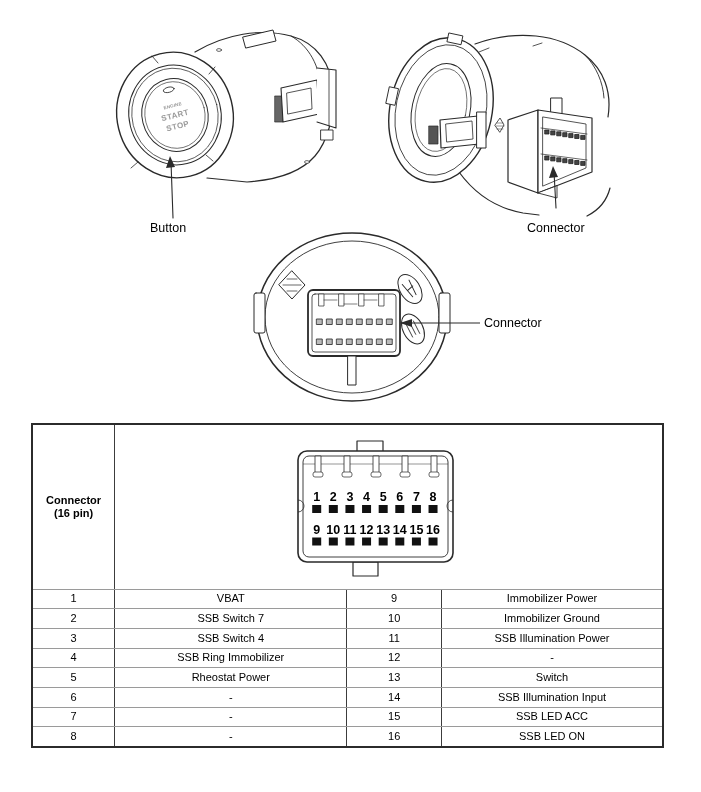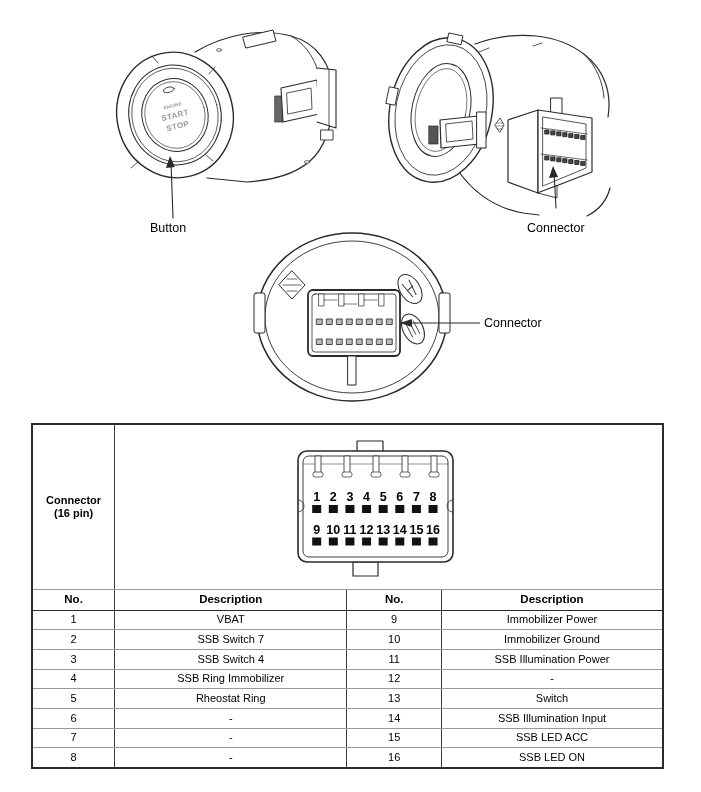--- a/index.html
+++ b/index.html
@@ -266,26 +266,20 @@
                     <rect x="102.30000000000001" y="98.5" width="9" height="8" fill="#111111" stroke="none"></rect>
                     <text x="123.42" y="95" class="pinnum">15</text>
                     <rect x="118.92" y="98.5" width="9" height="8" fill="#111111" stroke="none"></rect>
                     <text x="140.04" y="95" class="pinnum">16</text>
                     <rect x="135.54" y="98.5" width="9" height="8" fill="#111111" stroke="none"></rect>
                   </g>
               </g>
             </svg>
           </td>
         </tr>
-        <tr class="head-row" data-name="table-header-row">
-          <th data-name="header-no-left">No.</th>
-          <th data-name="header-description-left">Description</th>
-          <th data-name="header-no-right">No.</th>
-          <th data-name="header-description-right">Description</th>
-        </tr>
       </tbody>
       <tbody data-name="pin-table-body">
           <tr data-name="table-row">
             <td data-name="pin-number-cell">1</td>
             <td data-name="pin-description-cell">VBAT</td>
             <td data-name="pin-number-cell">9</td>
             <td data-name="pin-description-cell">Immobilizer Power</td>
           </tr>
           <tr data-name="table-row">
             <td data-name="pin-number-cell">2</td>
@@ -300,21 +294,21 @@
             <td data-name="pin-description-cell">SSB Illumination Power</td>
           </tr>
           <tr data-name="table-row">
             <td data-name="pin-number-cell">4</td>
             <td data-name="pin-description-cell">SSB Ring Immobilizer</td>
             <td data-name="pin-number-cell">12</td>
             <td data-name="pin-description-cell">-</td>
           </tr>
           <tr data-name="table-row">
             <td data-name="pin-number-cell">5</td>
-            <td data-name="pin-description-cell">Rheostat Ring</td>
+            <td data-name="pin-description-cell">Rheostat Power</td>
             <td data-name="pin-number-cell">13</td>
             <td data-name="pin-description-cell">Switch</td>
           </tr>
           <tr data-name="table-row">
             <td data-name="pin-number-cell">6</td>
             <td data-name="pin-description-cell">-</td>
             <td data-name="pin-number-cell">14</td>
             <td data-name="pin-description-cell">SSB Illumination Input</td>
           </tr>
           <tr data-name="table-row">

